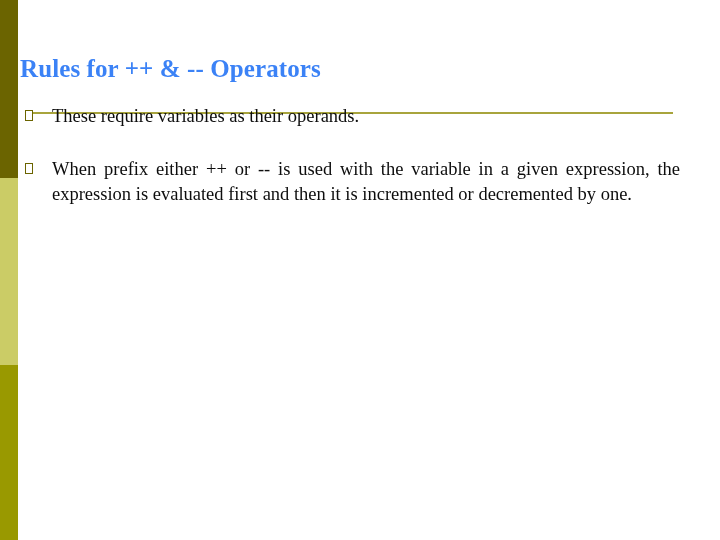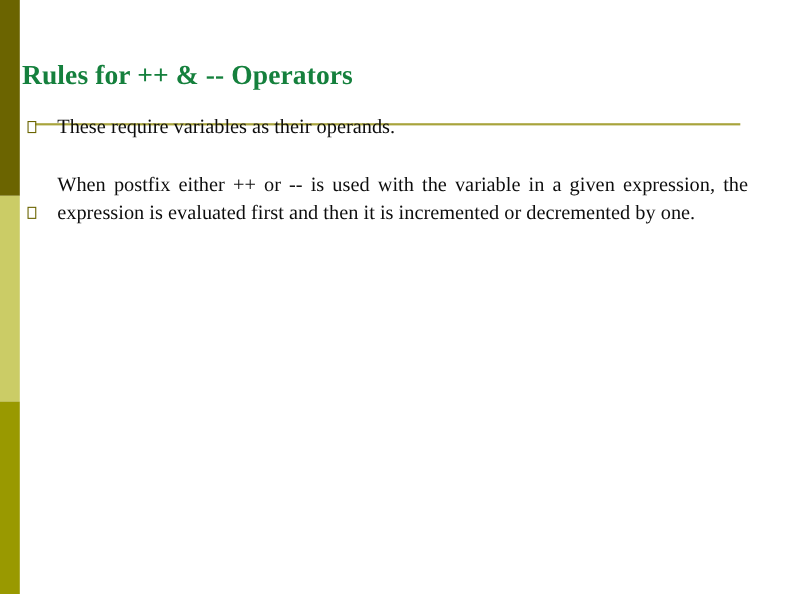--- a/index.html
+++ b/index.html
@@ -49,21 +49,21 @@
   
   .title {
     position: absolute;
     left: 20px;
     top: 54px;
     width: 660px;
     font-family: "Liberation Serif", "DejaVu Serif", serif;
     font-weight: bold;
     font-size: 25px;
     line-height: 30px;
-    color: #15803d;
+    color: #3b82f6;
     letter-spacing: 0.1px;
     white-space: nowrap;
   }
   
   .title-rule {
     position: absolute;
     left: 32px;
     top: 112px;
     width: 641px;
     height: 2px;
@@ -72,21 +72,21 @@
   
   .body {
     position: absolute;
     left: 22px;
     top: 104px;
     width: 658px;
   }
   .bullet-row {
     position: relative;
     display: flex;
-    align-items: flex-end;
+    align-items: flex-start;
     margin-bottom: 22px;
   }
   .bullet-row.first  { margin-bottom: 28px; }
   .bullet-row.second { margin-bottom: 24px; }
   .bullet-mark {
     flex: 0 0 auto;
     width: 30px;
     font-family: "DejaVu Sans", sans-serif;
     font-size: 13px;
     line-height: 24px;
@@ -134,19 +134,19 @@
 
   <div class="body">
 
     <div class="bullet-row first">
       <div class="bullet-mark"><span class="glyph"></span></div>
       <div class="bullet-text single">These require variables as their operands.</div>
     </div>
 
     <div class="bullet-row second">
       <div class="bullet-mark"><span class="glyph"></span></div>
-      <div class="bullet-text">When postfix either ++ or -- is used with the variable in a given expression, the expression is evaluated first and then it is incremented or decremented by one.</div>
+      <div class="bullet-text">When prefix either ++ or -- is used with the variable in a given expression, the expression is evaluated first and then it is incremented or decremented by one.</div>
     </div>
 
 
   </div>
 
 </div>
 
 </body></html>

